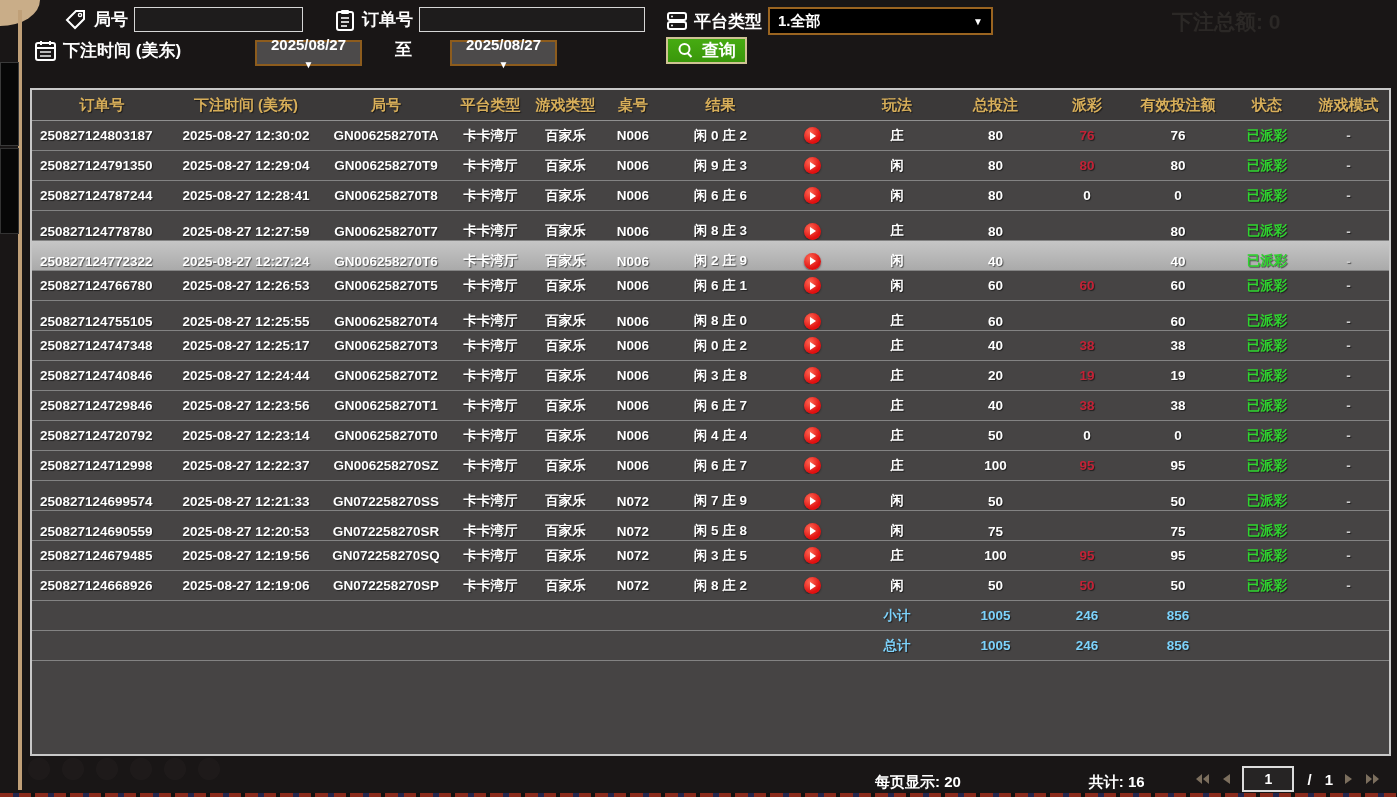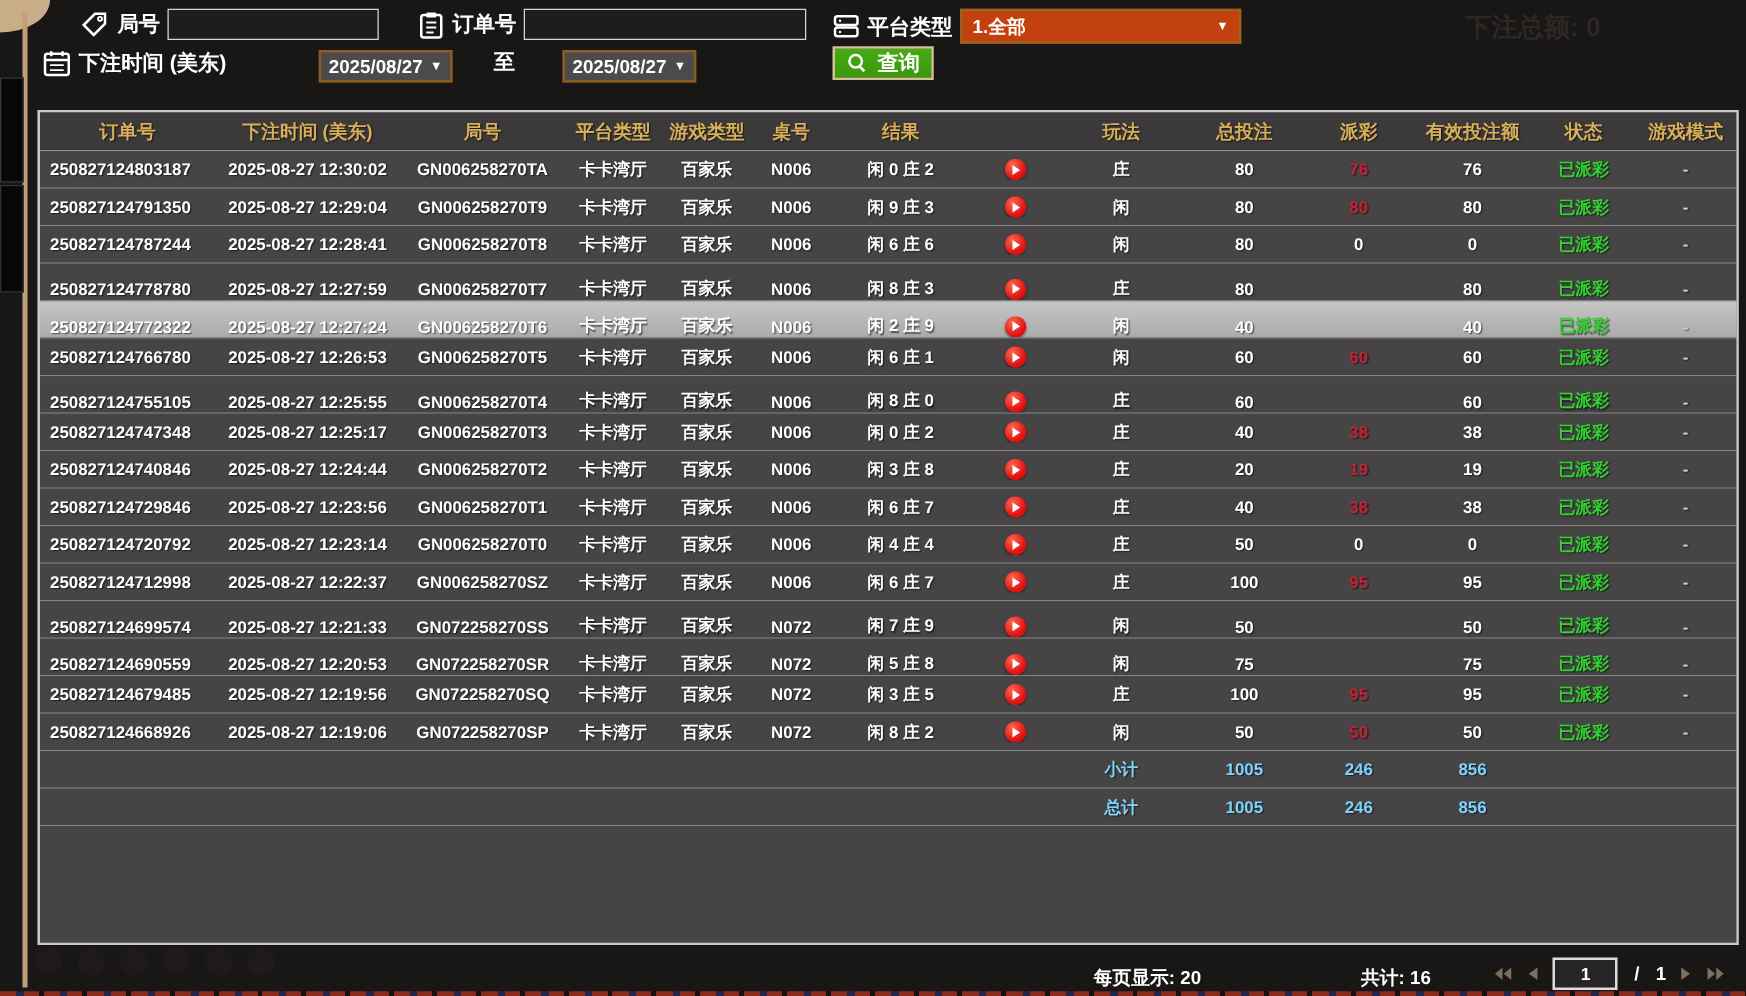--- a/index.html
+++ b/index.html
@@ -24,24 +24,24 @@
   .watermark{position:absolute;right:0;top:4px;width:225px;overflow:hidden;z-index:0;color:#302c28;font-weight:700;}
   .watermark .wm1{font-size:22px;white-space:nowrap;}
   .watermark .wm2{font-size:21px;white-space:nowrap;margin-top:4px;color:#2b2826;}
   
   .filters{position:absolute;left:0;top:0;width:100%;z-index:3;color:#fff;}
   .fgroup{position:absolute;display:flex;align-items:center;gap:6px;}
   .flabel{font-size:17px;font-weight:700;white-space:nowrap;}
   .ficon{display:inline-flex;align-items:center;}
   .txt-input{background:#1e1c1c;border:1px solid #d6d6d6;height:23px;color:#fff;
     font-size:14px;padding:0 6px;font-family:inherit;}
-  .select-box{background:#c2410c;border:2px solid #9a6420;height:24px;display:flex;
+  .select-box{background:#000000;border:2px solid #9a6420;height:24px;display:flex;
     align-items:center;color:#fff;font-size:15px;font-weight:700;padding:0 8px;justify-content:space-between;cursor:pointer;}
   .date-box{background:#4c4a4a;border:2px solid #8d5c1d;height:22px;display:flex;align-items:center;
-    justify-content:center;gap:6px;color:#fff;font-size:15px;font-weight:700;cursor:pointer;}
+    justify-content:center;gap:6px;color:#fff;font-size:15px;font-weight:700;cursor:pointer;flex-direction:column;}
   .caret{font-size:10px;}
   .search-btn{background:linear-gradient(#46ab12,#3a970b);border:2px solid #cfc293;height:27px;
     display:flex;align-items:center;justify-content:center;gap:8px;color:#fff;
     font-size:17px;font-weight:700;padding:0 9px;cursor:pointer;}
   
   .table-wrap{position:absolute;left:30px;top:88px;width:1357px;height:664px;
     border:2px solid #c8c8c8;background:#464444;z-index:3;display:flex;flex-direction:column;}
   .trow{display:grid;grid-template-columns:140px 148px 132px 77px 73px 62px 113px 70px 100px 97px 86px 96px 82px 1fr;
     align-items:center;height:29px;flex:0 0 29px;border-bottom:1px solid #838383;
     background:#464444;color:#fff;font-size:13.5px;font-weight:700;

